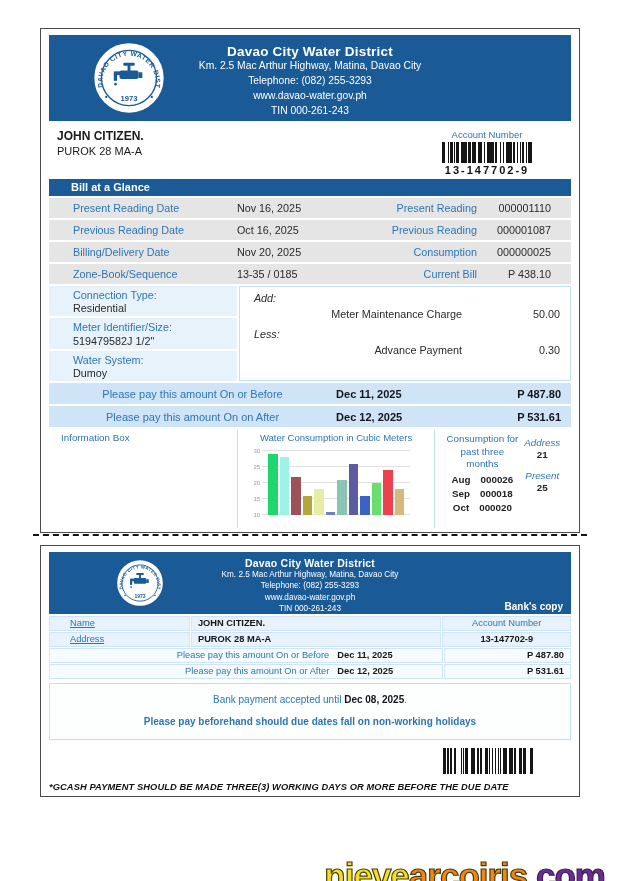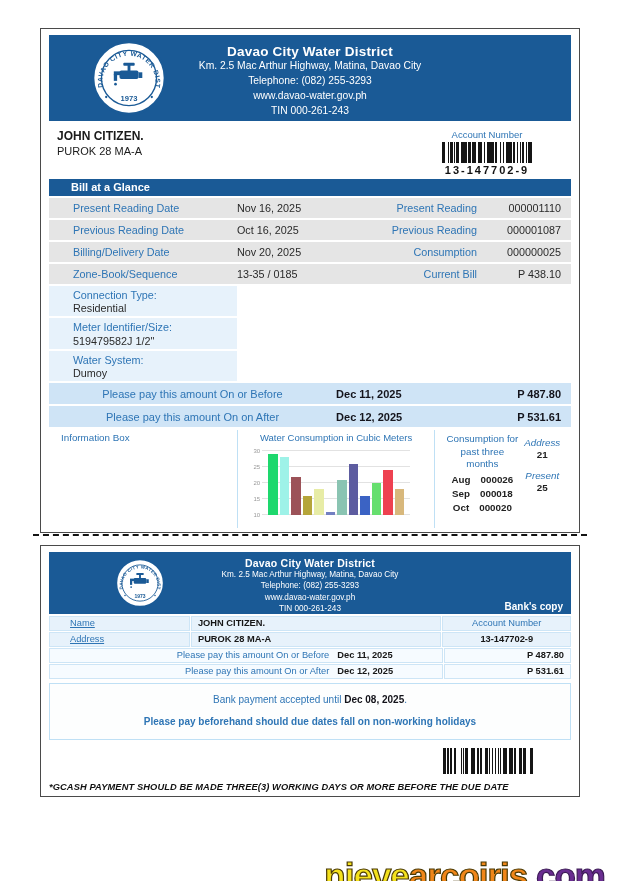--- a/index.html
+++ b/index.html
@@ -34,21 +34,21 @@
   .barcode { display:flex; align-items:stretch; height:21px; justify-content:center; }
   .barcode span { display:block; background:#151515; height:100%; }
   .barcode-sm { height:26px; width:150px; margin-right:16px; }
 
   
   .glance-bar { margin:0 8px; height:17px; background:#1a5a96; color:#fff; font-weight:bold; font-size:11px; line-height:17px; padding-left:22px; }
   .grow { display:flex; align-items:center; height:20px; margin:2px 8px 0 8px; background:#e5e5e5; font-size:10.8px; }
   .grow .ll { width:36%; padding-left:24px; color:#2e75b5; }
   .grow .vl { width:24%; color:#2a2a2a; }
   .grow .lr { width:22%; text-align:right; color:#2e75b5; }
-  .grow .vr { width:18%; text-align:right; padding-right:10px; color:#2a2a2a; }
+  .grow .vr { width:18%; text-align:right; padding-right:20px; color:#2a2a2a; }
 
   
   .details { display:flex; margin:2px 8px 0 8px; height:95px; gap:2px; }
   .dcol-left { width:36%; display:flex; flex-direction:column; gap:2px; }
   .dcell { background:#e7f2fb; flex:1; padding:3px 0 0 24px; font-size:10.8px; line-height:1.25; }
   .dcell .lbl { color:#2e75b5; }
   .dcell .val { color:#2a2a2a; }
   .dcell-right { flex:1; border:1px solid #bfe0f5; background:#fff; padding:5px 10px 4px 14px; display:flex; flex-direction:column; font-size:10.8px; }
   .adj-label { font-style:italic; color:#2a2a2a; }
   .adj-row { display:flex; margin:4px 0 8px 0; }
@@ -228,20 +228,36 @@
           <div class="lbl">Connection Type:</div>
           <div class="val">Residential</div>
         </div>
         <div class="dcell">
           <div class="lbl">Meter Identifier/Size:</div>
           <div class="val">519479582J  1/2"</div>
         </div>
         <div class="dcell">
           <div class="lbl">Water System:</div>
           <div class="val">Dumoy</div>
+        </div>
+      </div>
+      <div class="dcell-right">
+        <div>
+          <span class="adj-label">Add:</span>
+          <div class="adj-row">
+            <span class="adj-item">Meter Maintenance Charge</span>
+            <span class="adj-amt">50.00</span>
+          </div>
+        </div>
+        <div>
+          <span class="adj-label">Less:</span>
+          <div class="adj-row">
+            <span class="adj-item">Advance Payment</span>
+            <span class="adj-amt">0.30</span>
+          </div>
         </div>
       </div>
     </div>
 
     <div class="pay-row">
       <span class="pl">Please pay this amount On or Before</span>
       <span class="pd">Dec 11, 2025</span>
       <span class="pa">P 487.80</span>
     </div>
     <div class="pay-row">

